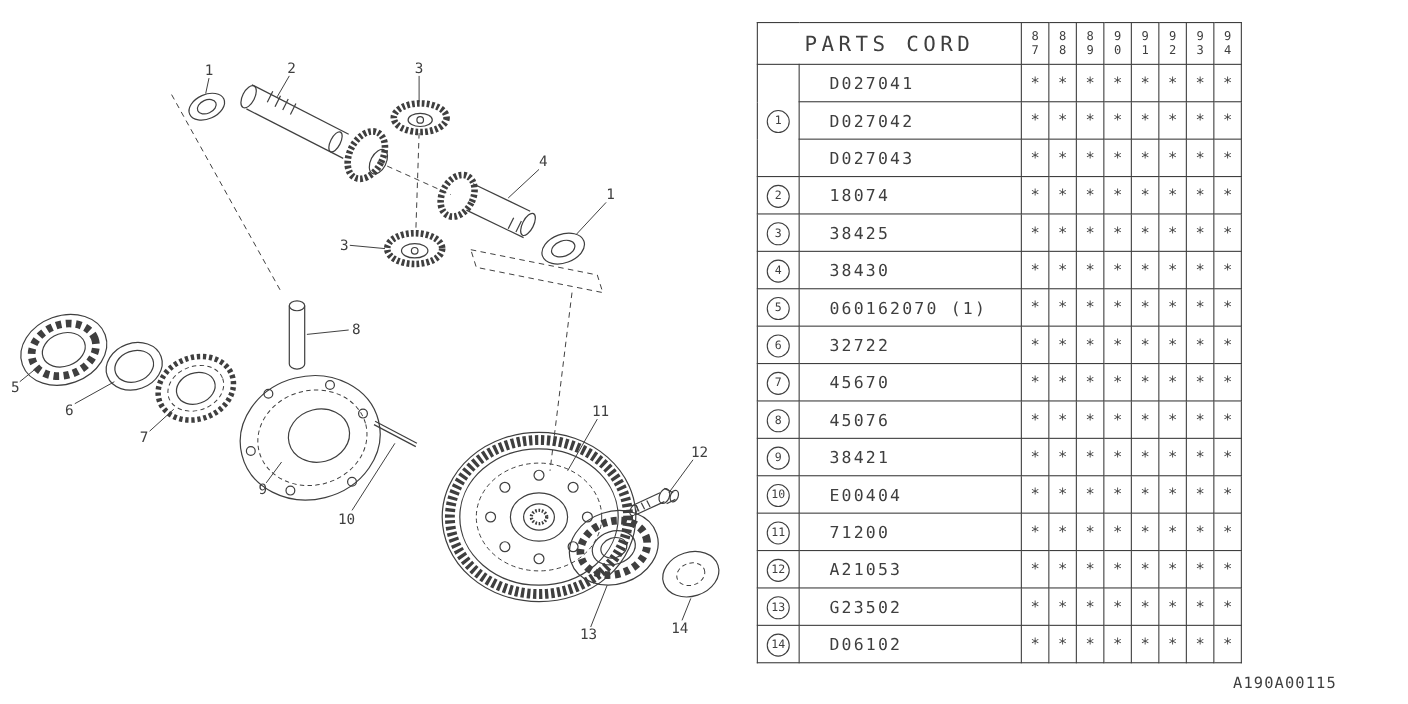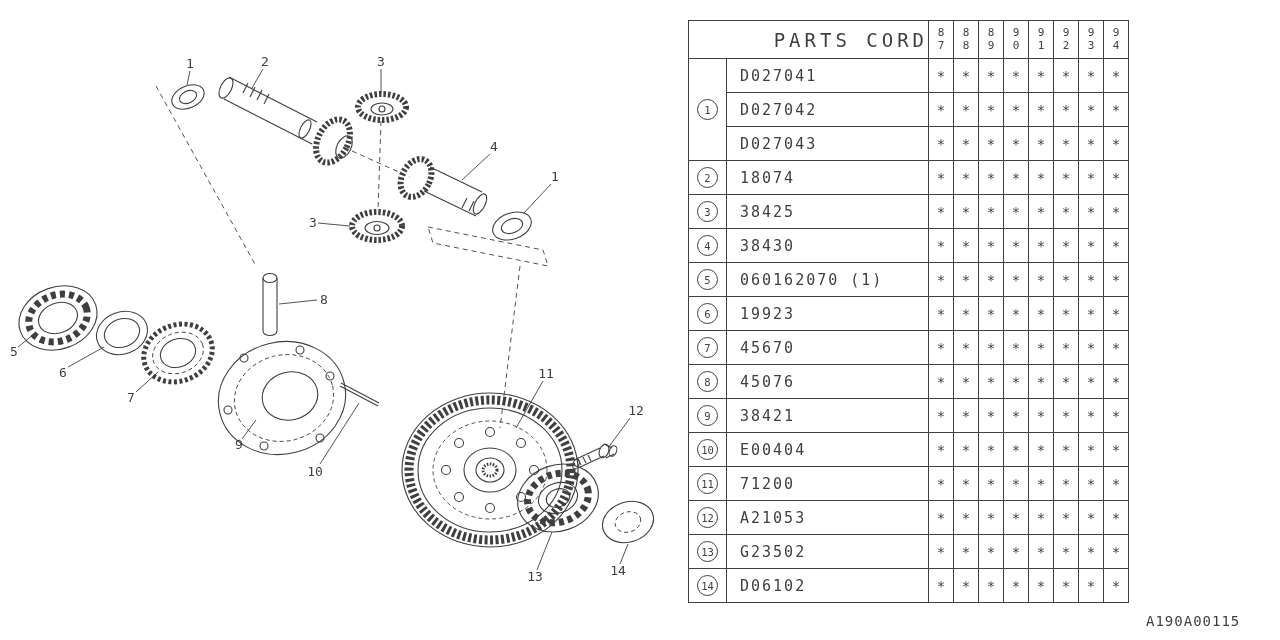--- a/index.html
+++ b/index.html
@@ -13,36 +13,36 @@
   }
   .diagram-wrap { position:absolute; left:0; top:0; width:688px; height:640px; }
   .table-wrap   { position:absolute; left:688px; top:20px; width:440px; }
 
   table.parts { border-collapse:collapse; width:440px; table-layout:fixed; }
   .parts th, .parts td { border:1px solid #3f3f3f; }
   .parts th { font-weight:normal; }
 
   .title-cell {
     height:38px; font-size:19px; letter-spacing:4px;
-    text-align:right; vertical-align:middle;
+    text-align:center; vertical-align:middle;
   }
   .year-col { font-size:11px; line-height:1.12; text-align:center; vertical-align:middle; padding:2px 0; }
 
   .parts tbody td { height:34px; vertical-align:middle; }
   .ref-cell  { text-align:center; }
   .circle-num {
     display:inline-flex; align-items:center; justify-content:center;
     width:21px; height:21px; border:1.2px solid #3f3f3f; border-radius:50%;
     font-size:10.5px; letter-spacing:0;
   }
-  .part-cell { font-size:15px; letter-spacing:2px; padding-left:13px; white-space:nowrap; }
+  .part-cell { font-size:15px; letter-spacing:2px; padding-left:27px; white-space:nowrap; }
   .mark-cell { text-align:center; font-size:14px; }
 
   .doc-code {
-    position:absolute; left:1146px; top:613px;
+    position:absolute; left:1121px; top:613px;
     font-size:14px; letter-spacing:1px;
   }
   svg text { font-family:"DejaVu Sans Mono","Liberation Mono",monospace; }
 </style>
 </head>
 <body>
 
 <div class="diagram-wrap">
 <svg width="688" height="640" viewBox="0 0 688 640">
   <g fill="none" stroke="#3f3f3f" stroke-width="1.1">
@@ -355,21 +355,21 @@
           <td class="mark-cell">*</td>
           <td class="mark-cell">*</td>
           <td class="mark-cell">*</td>
           <td class="mark-cell">*</td>
           <td class="mark-cell">*</td>
           <td class="mark-cell">*</td>
           <td class="mark-cell">*</td>
         </tr>
         <tr>
           <td class="ref-cell" rowspan="1"><span class="circle-num">6</span></td>
-          <td class="part-cell">19923</td>
+          <td class="part-cell">32722</td>
           <td class="mark-cell">*</td>
           <td class="mark-cell">*</td>
           <td class="mark-cell">*</td>
           <td class="mark-cell">*</td>
           <td class="mark-cell">*</td>
           <td class="mark-cell">*</td>
           <td class="mark-cell">*</td>
           <td class="mark-cell">*</td>
         </tr>
         <tr>

